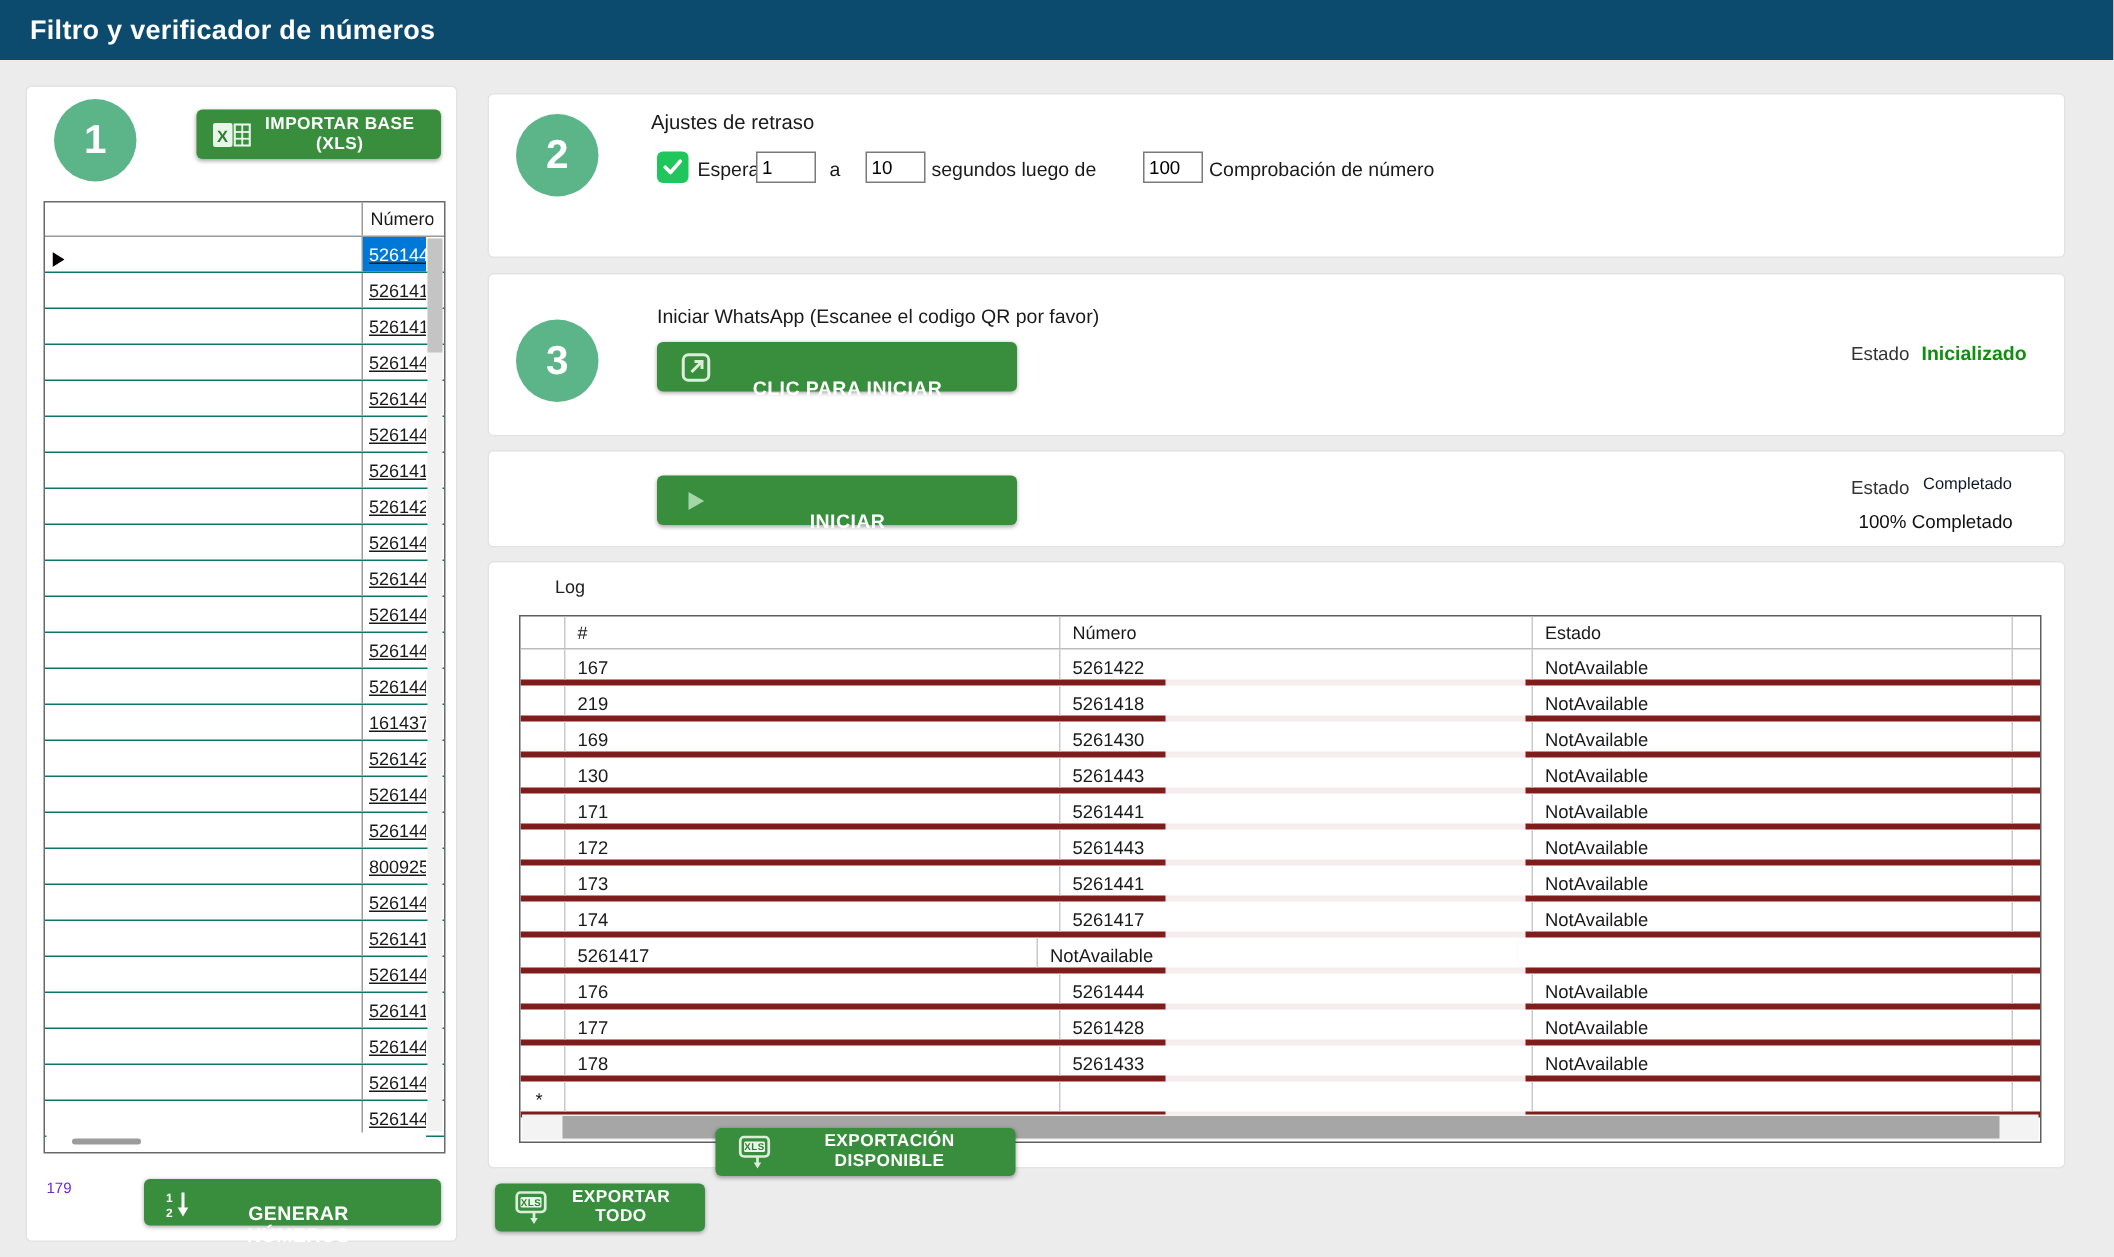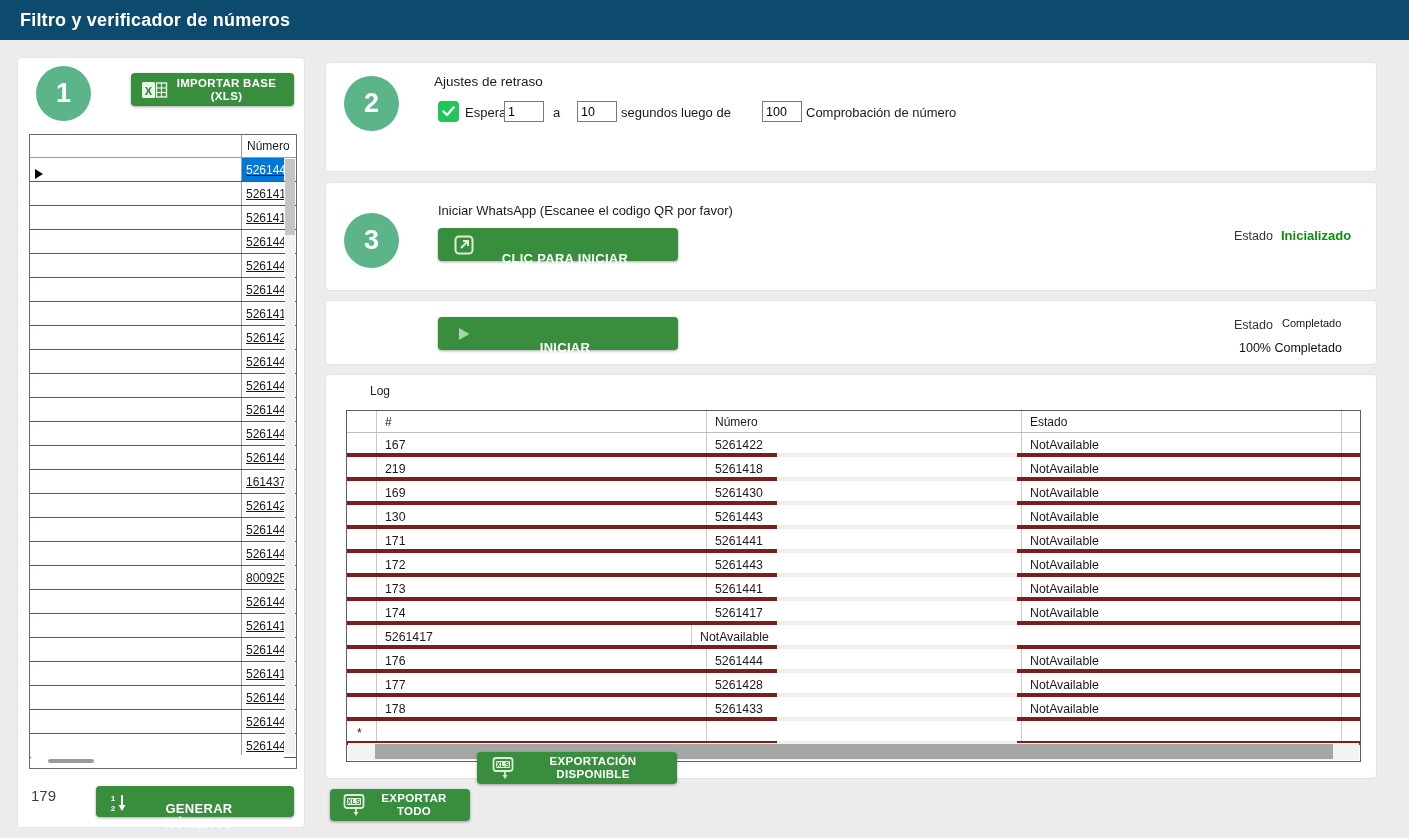--- a/index.html
+++ b/index.html
@@ -53,21 +53,21 @@
   .ghead .gch{width:42px;font-size:12px;padding:4px 0 0 5px;overflow:hidden;white-space:nowrap;}
   .grow{display:flex;height:24px;border-bottom:1px solid #0f766e;box-sizing:border-box;text-decoration:underline;}
   .grow .grh{width:212px;border-right:1px solid #9a9a9a;box-sizing:border-box;position:relative;}
   .grow .gcell{width:42px;font-size:12px;padding:5px 0 0 4px;overflow:hidden;white-space:nowrap;box-sizing:border-box;}
   .grow.sel .gcell{background:#0078d7;color:#fff;}
   .ptr{position:absolute;left:5px;top:7px;}
   .vscroll{position:absolute;top:24px;right:1px;bottom:14px;width:10px;background:#f2f2f2;}
   .vthumb{width:100%;height:76px;background:#c4c4c4;}
   .hscroll{position:absolute;left:1px;right:12px;bottom:1px;height:12px;background:#fff;}
   .hthumb{position:absolute;left:17px;top:4px;width:46px;height:4px;background:#9b9b9b;border-radius:2px;}
-  .count{position:absolute;left:13px;top:729px;font-size:15px;color:#404040;}
+  .count{position:absolute;left:13px;top:729px;font-size:10px;color:#6d28d9;}
   
   .sec-title{position:absolute;font-size:13.5px;color:#1a1a1a;}
   .lbl{position:absolute;font-size:13px;color:#1a1a1a;white-space:nowrap;}
   .chk{
     position:absolute;width:21px;height:21px;background:#1fc65b;border-radius:4px;
     display:flex;align-items:center;justify-content:center;cursor:pointer;
   }
   .numin{
     position:absolute;width:40px;height:21px;border:1px solid #7a7a7a;background:#fff;
     font-family:"Liberation Sans", sans-serif;font-size:12.5px;padding:0 3px;box-sizing:border-box;

